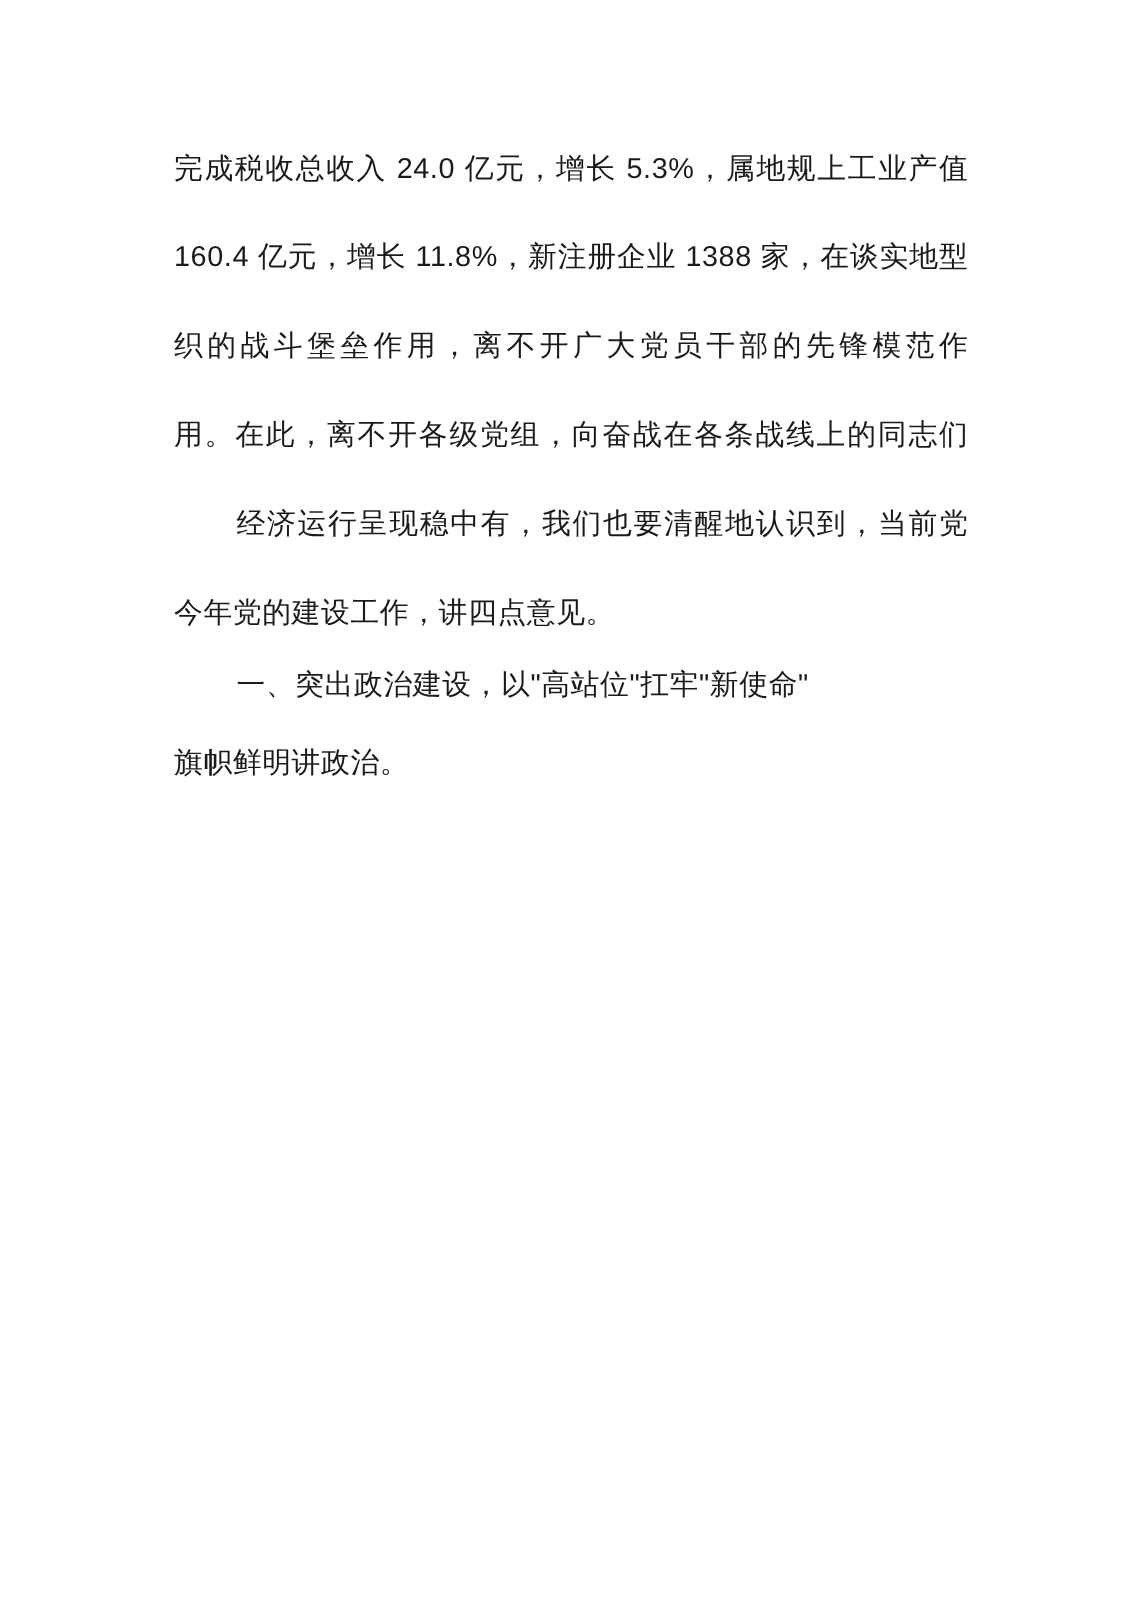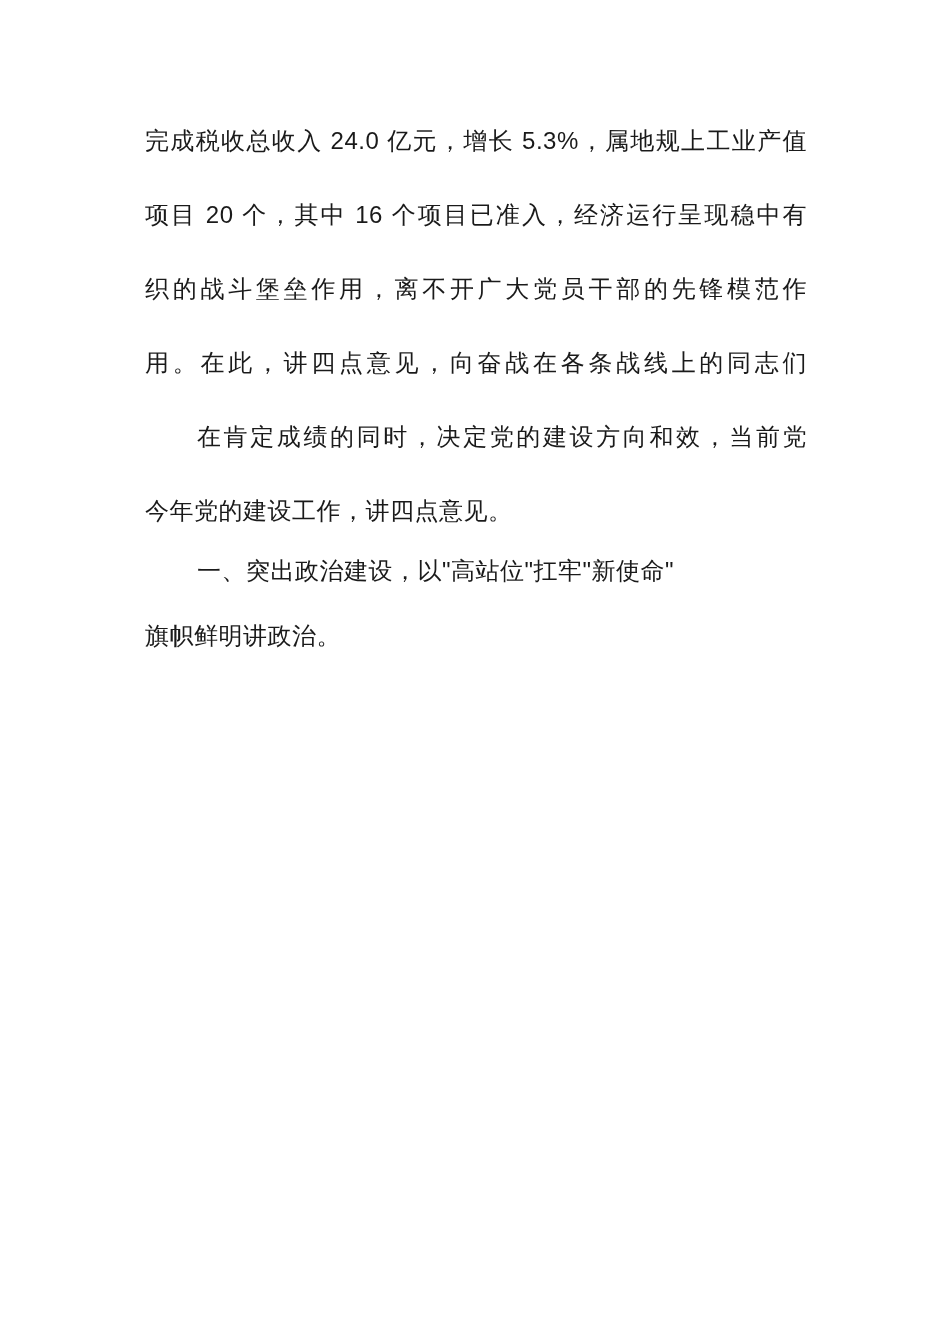--- a/index.html
+++ b/index.html
@@ -45,27 +45,27 @@
     text-indent: 52px;
   }
 </style>
 </head>
 <body>
 
 <div class="page">
 
   <div class="para">
     <div class="line stretch">完成税收总收入 24.0 亿元，增长 5.3%，属地规上工业产值</div>
-    <div class="line stretch">项目 20 个，其中 16 个项目已准入，经济运行呈现稳中有</div>
+    <div class="line stretch">160.4 亿元，增长 11.8%，新注册企业 1388 家，在谈实地型</div>
     <div class="line stretch">织的战斗堡垒作用，离不开广大党员干部的先锋模范作</div>
-    <div class="line stretch">用。在此，讲四点意见，向奋战在各条战线上的同志们</div>
+    <div class="line stretch">用。在此，离不开各级党组，向奋战在各条战线上的同志们</div>
   </div>
 
   <div class="para">
-    <div class="line stretch indent">在肯定成绩的同时，决定党的建设方向和效，当前党</div>
+    <div class="line stretch indent">经济运行呈现稳中有，我们也要清醒地认识到，当前党</div>
     <div class="line">今年党的建设工作，讲四点意见。</div>
   </div>
 
   <div class="para heading">
     <div class="line indent">一、突出政治建设，以"高站位"扛牢"新使命"</div>
   </div>
 
   <div class="para">
     <div class="line">旗帜鲜明讲政治。</div>
   </div>

